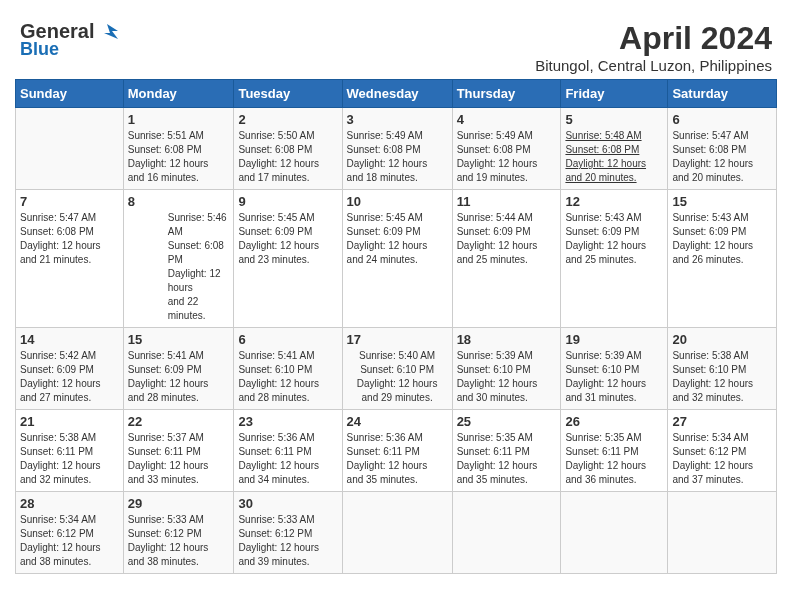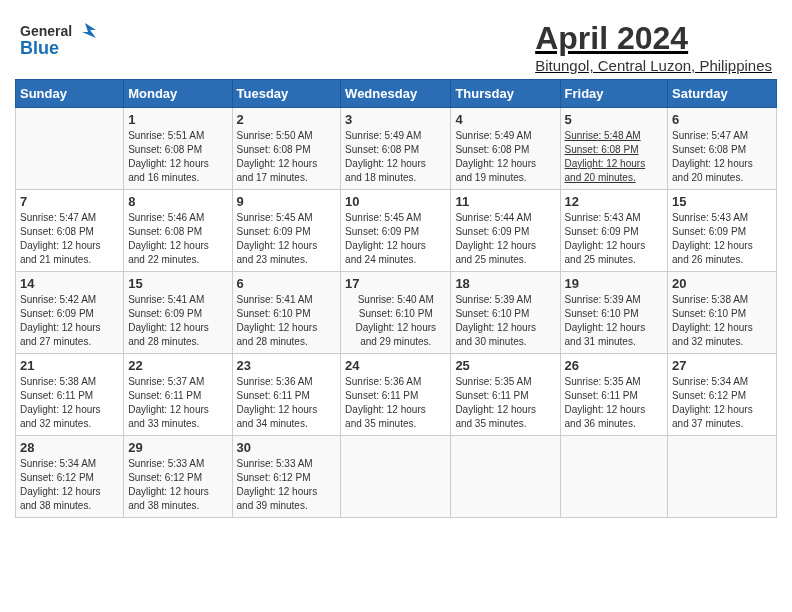--- a/index.html
+++ b/index.html
@@ -19,21 +19,21 @@
     .logo {
       display: flex;
       flex-direction: column;
       align-items: flex-start;
     }
     .logo-row {
       display: flex;
       align-items: center;
     }
     .title-area {
-      text-decoration: underline;
+      text-align: right;
     }
     .calendar-title {
       font-size: 32px;
       font-weight: bold;
       color: #333;
     }
     .calendar-subtitle {
       font-size: 15px;
       color: #333;
     }
@@ -85,21 +85,21 @@
     tbody tr:nth-child(even) td {
       background-color: #fff;
     }
   </style>
 </head>
 <body>
 
 <div class="header-area">
   <div class="logo">
     <div class="logo-row">
-      <span style="font-size:14px;font-weight:bold;color:#333;">General</span>
+      <span style="font-size:20px;font-weight:bold;color:#333;">General</span>
       <svg width="22" height="22" viewBox="0 0 22 22" style="margin-left:2px;">
         <polygon points="11,3 22,10 16,10 22,18 8,12 14,12" fill="#1a6eb5"></polygon>
       </svg>
     </div>
     <span style="font-size:18px;font-weight:bold;color:#1a6eb5;margin-top:-4px;">Blue</span>
   </div>
   <div class="title-area">
     <div class="calendar-title">April 2024</div>
     <div class="calendar-subtitle">Bitungol, Central Luzon, Philippines</div>
   </div>
@@ -168,21 +168,21 @@
         <tr>
           <td>
             <span class="day-number">7</span>
             <div class="day-info" style="white-space: pre-line;">Sunrise: 5:47 AM
 Sunset: 6:08 PM
 Daylight: 12 hours
 and 21 minutes.</div>
           </td>
           <td>
             <span class="day-number">8</span>
-            <div class="day-info" style="white-space: pre-line;">Sunrise: 5:46 AM
+            <div class="day-info" style="white-space: pre-line; margin-left: 40px;">Sunrise: 5:46 AM
 Sunset: 6:08 PM
 Daylight: 12 hours
 and 22 minutes.</div>
           </td>
           <td>
             <span class="day-number">9</span>
             <div class="day-info" style="white-space: pre-line;">Sunrise: 5:45 AM
 Sunset: 6:09 PM
 Daylight: 12 hours
 and 23 minutes.</div>

